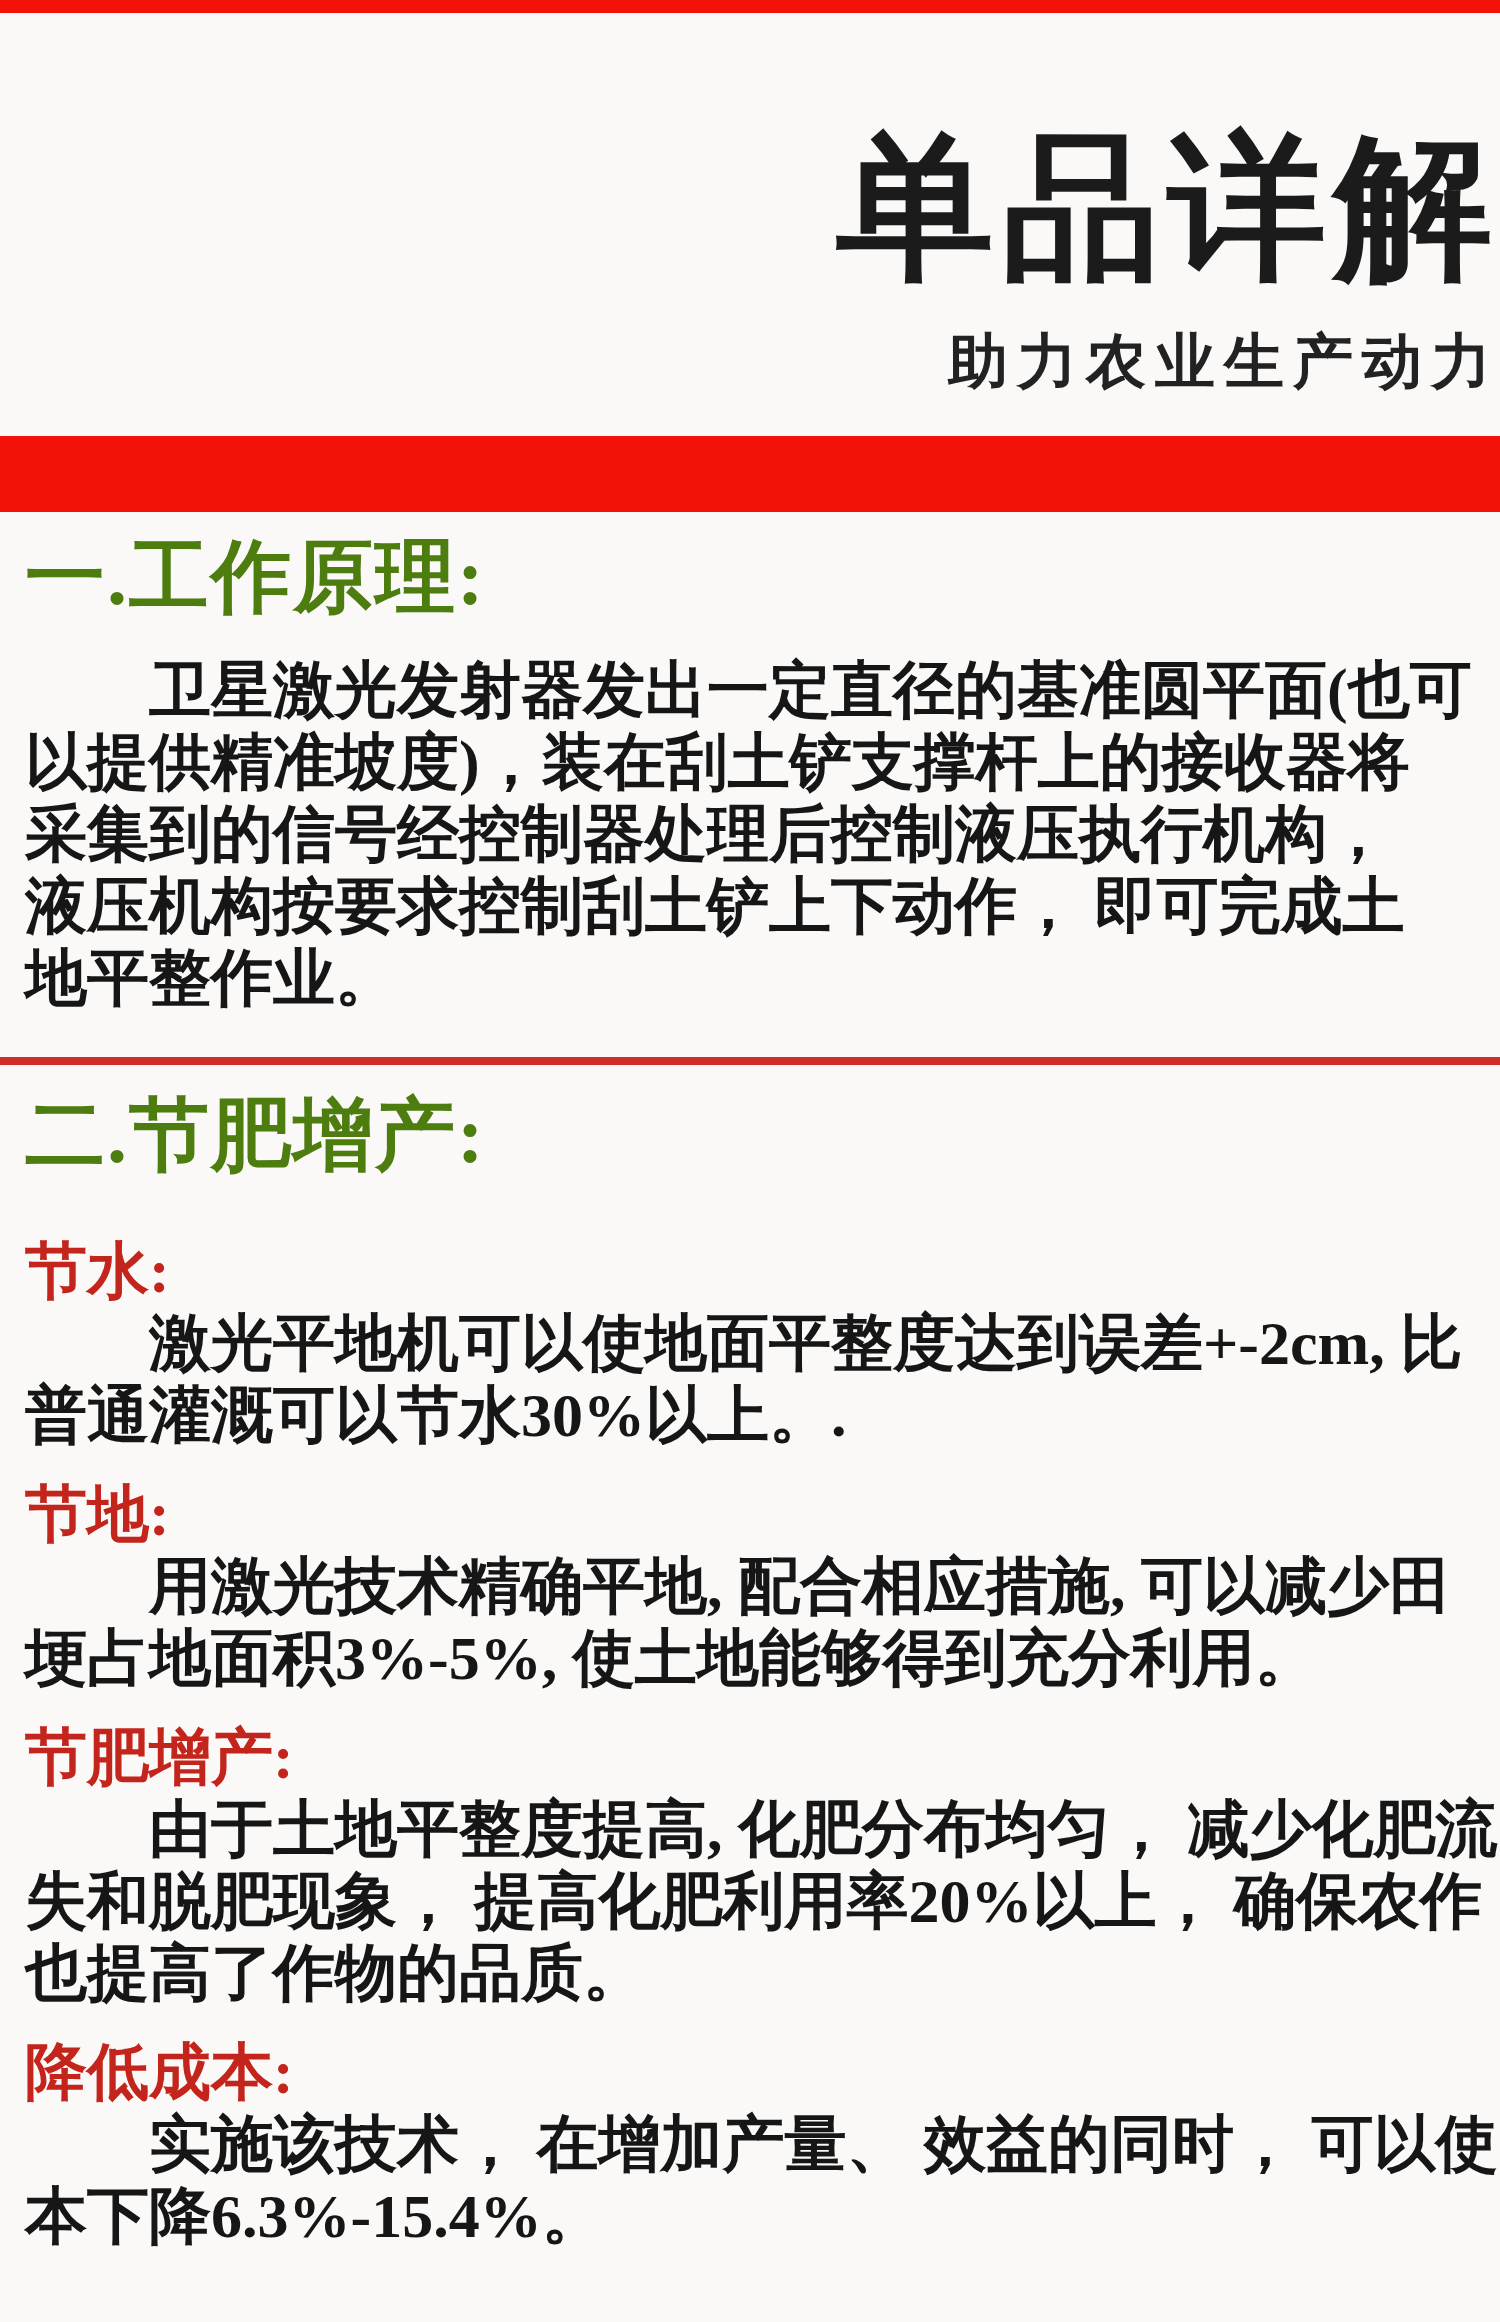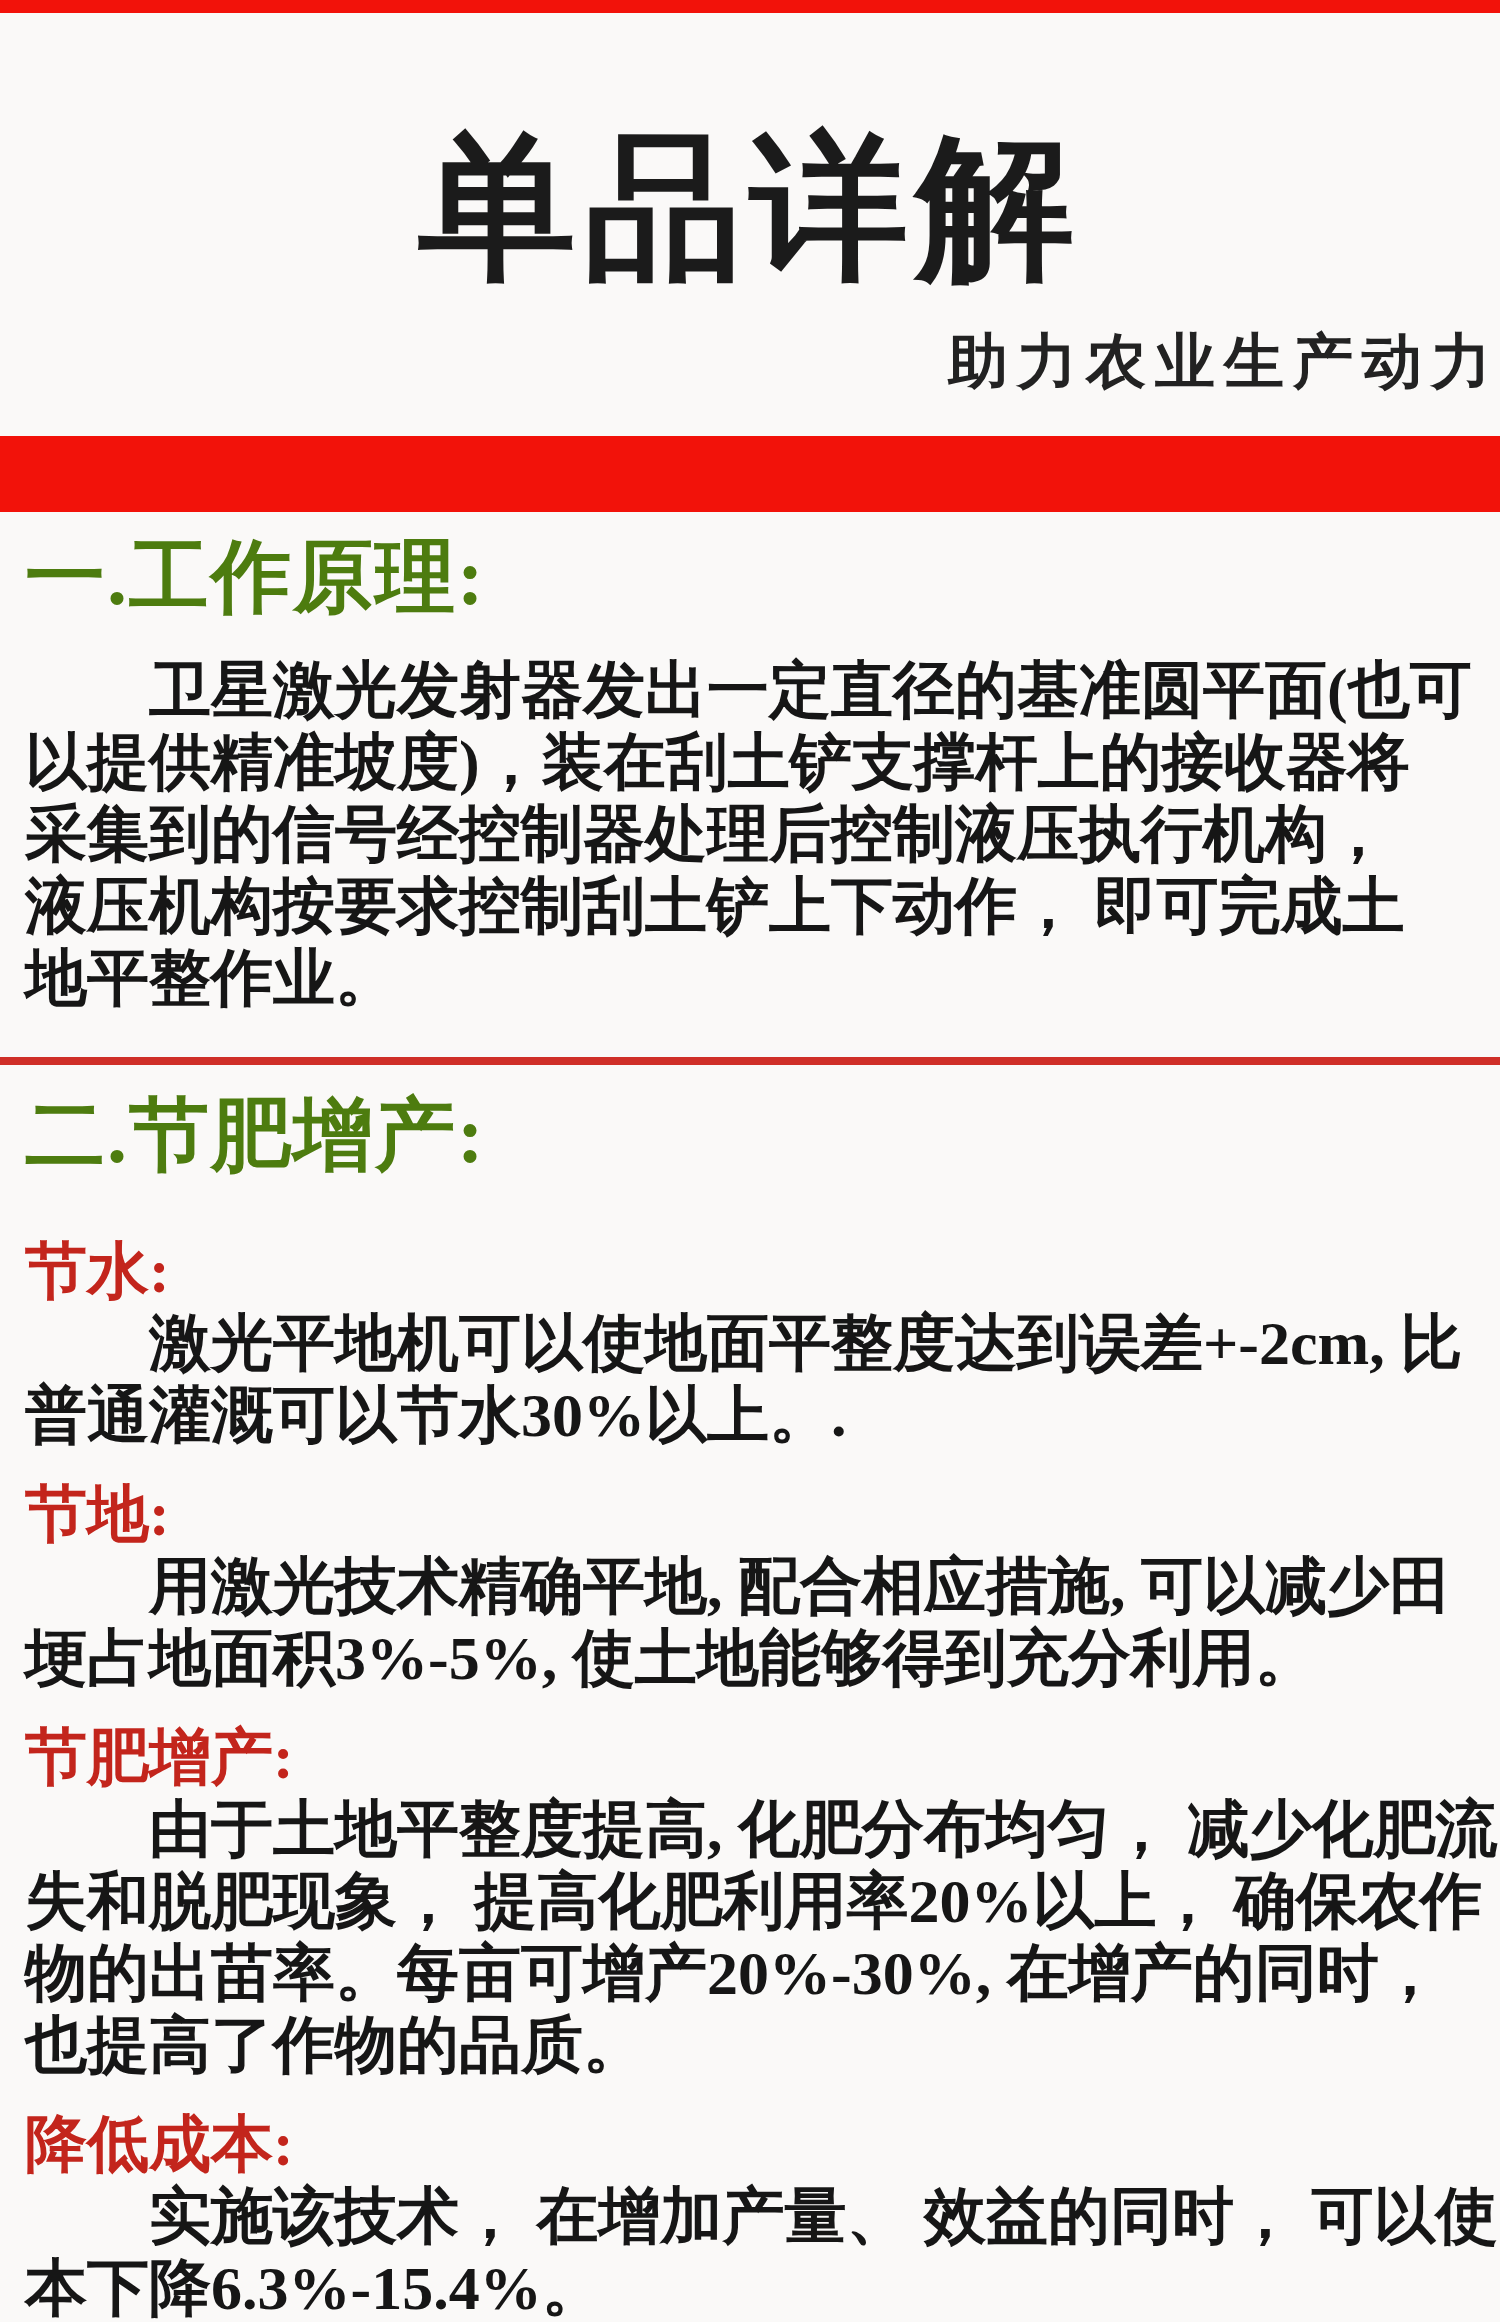--- a/index.html
+++ b/index.html
@@ -16,21 +16,21 @@
     overflow: hidden;
   }
   .topbar {
     height: 13px;
     background: var(--accent_red, #f2120a);
   }
   .title {
     margin-top: 117px;
     font-size: 158px;
     line-height: 1;
-    text-align: center;
+    text-align: right;
     letter-spacing: 8px;
     color: #1b1b1b;
   }
   .subtitle {
     margin-top: 44px;
     font-size: 60px;
     line-height: 1;
     text-align: right;
     letter-spacing: 9px;
     font-family: "Liberation Sans", "DejaVu Sans", sans-serif;
@@ -115,21 +115,20 @@
     <div class="line indent">激光平地机可以使地面平整度达到误差+-2cm, 比</div>
     <div class="line">普通灌溉可以节水30%以上。.</div>
 
     <div class="benefit-label line">节地:</div>
     <div class="line indent">用激光技术精确平地, 配合相应措施, 可以减少田</div>
     <div class="line">埂占地面积3%-5%, 使土地能够得到充分利用。</div>
 
     <div class="benefit-label line">节肥增产:</div>
     <div class="line indent">由于土地平整度提高, 化肥分布均匀， 减少化肥流</div>
     <div class="line">失和脱肥现象， 提高化肥利用率20%以上， 确保农作</div>
-    <div class="line">物的出苗率。每亩可增产20%-30%, 在增产的同时，</div>
     <div class="line">也提高了作物的品质。</div>
 
     <div class="benefit-label line">降低成本:</div>
     <div class="line indent">实施该技术， 在增加产量、 效益的同时， 可以使</div>
     <div class="line">本下降6.3%-15.4%。</div>
 
   </div>
 </div>
 
 </body></html>

